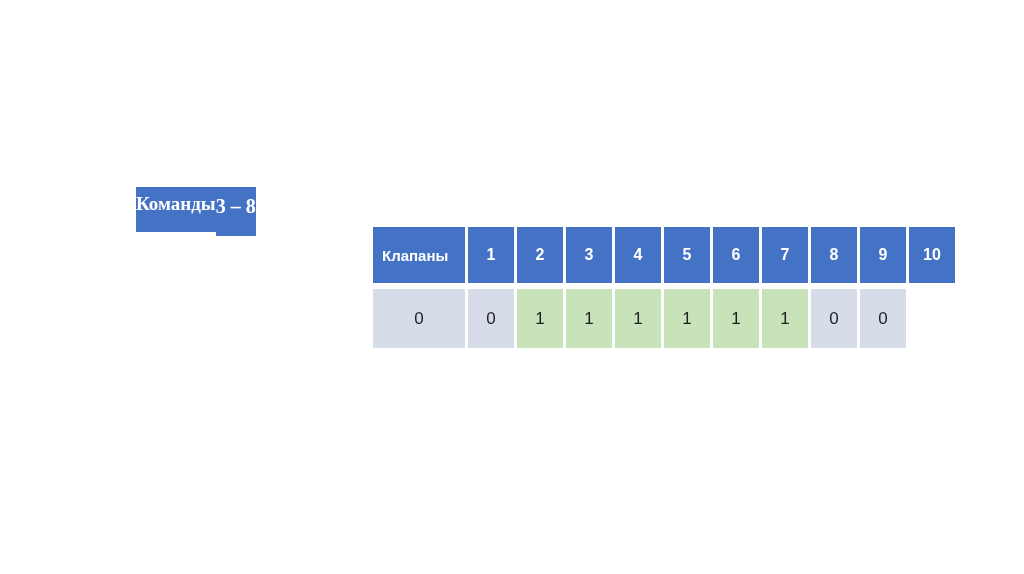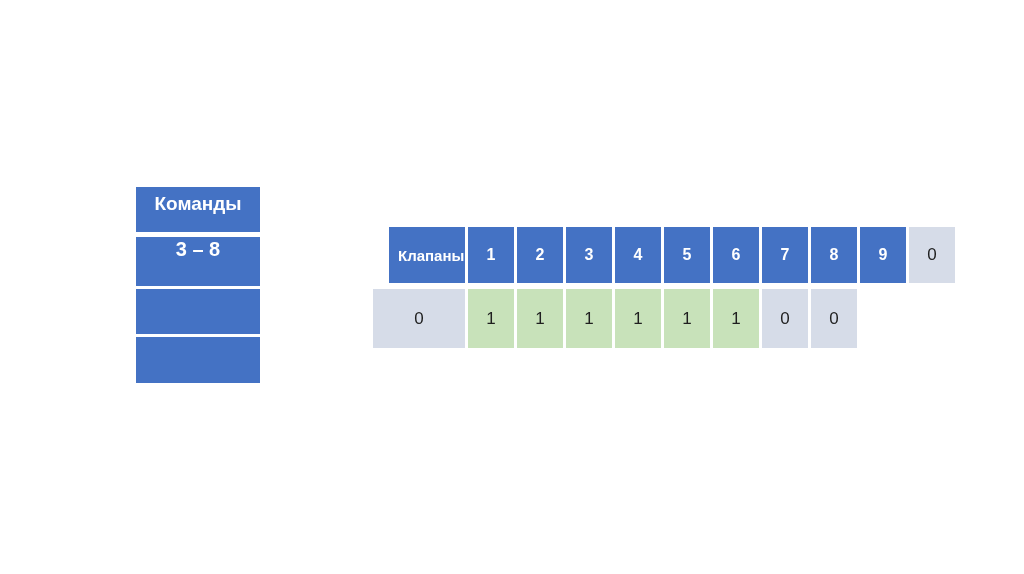--- a/index.html
+++ b/index.html
@@ -15,40 +15,41 @@
     overflow: hidden;
   }
 
   
   .commands-table {
     position: absolute;
     left: 136px;
     top: 187px;
     width: 124px;
     display: flex;
-    flex-direction: column;
+    flex-direction: row;
+    font-family: Liberation Serif, serif;
   }
   .cmd-row {
     background: #4472C4;
     color: #ffffff;
     font-weight: bold;
     text-align: center;
     box-sizing: border-box;
   }
   .cmd-row.title {
     height: 45px;
     margin-bottom: 5px;
     font-size: 19px;
     padding-top: 6px;
   }
   .cmd-row.value {
     height: 49px;
     margin-bottom: 3px;
     font-size: 20px;
-    padding-top: 1px;
+    padding-top: 8px;
   }
   .cmd-row.empty1 {
     height: 45px;
     margin-bottom: 3px;
   }
   .cmd-row.empty2 {
     height: 46px;
   }
 
   
@@ -75,21 +76,20 @@
     font-weight: bold;
     font-size: 16px;
   }
   .v-label {
     background: #4472C4;
     color: #ffffff;
     font-weight: bold;
     font-size: 15px;
     justify-content: flex-start;
     padding-left: 9px;
-    margin-left: 16px;
   }
   .v-state {
     color: #1f1f1f;
     font-size: 17px;
     font-weight: normal;
   }
 </style>
 </head>
 <body>
 
@@ -105,20 +105,21 @@
   <div class="v-cell v-label">Клапаны</div>
   <div class="v-cell v-head">1</div>
   <div class="v-cell v-head">2</div>
   <div class="v-cell v-head">3</div>
   <div class="v-cell v-head">4</div>
   <div class="v-cell v-head">5</div>
   <div class="v-cell v-head">6</div>
   <div class="v-cell v-head">7</div>
   <div class="v-cell v-head">8</div>
   <div class="v-cell v-head">9</div>
+  <div class="v-cell v-head">10</div>
 
   <div class="v-cell v-state" style="background: rgb(214, 220, 232);">0</div>
   <div class="v-cell v-state" style="background: rgb(214, 220, 232);">0</div>
   <div class="v-cell v-state" style="background: rgb(200, 226, 186);">1</div>
   <div class="v-cell v-state" style="background: rgb(200, 226, 186);">1</div>
   <div class="v-cell v-state" style="background: rgb(200, 226, 186);">1</div>
   <div class="v-cell v-state" style="background: rgb(200, 226, 186);">1</div>
   <div class="v-cell v-state" style="background: rgb(200, 226, 186);">1</div>
   <div class="v-cell v-state" style="background: rgb(200, 226, 186);">1</div>
   <div class="v-cell v-state" style="background: rgb(214, 220, 232);">0</div>

